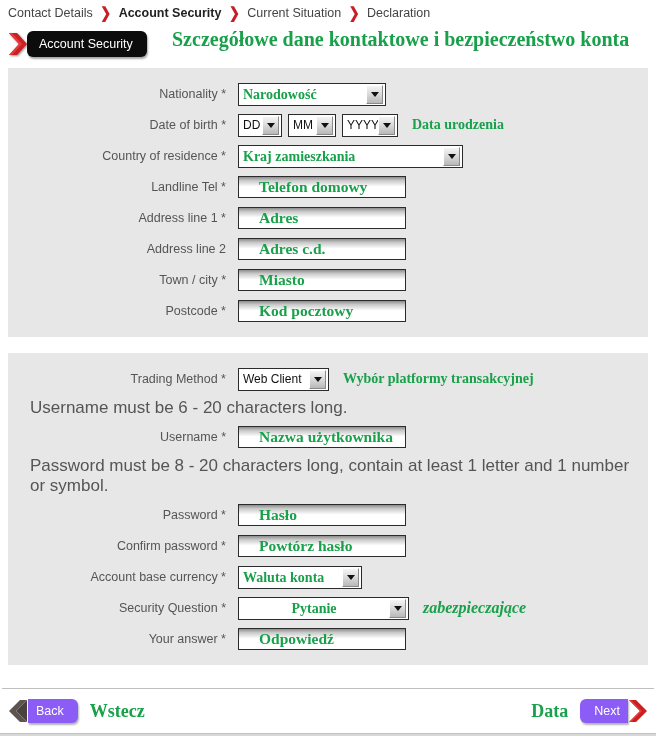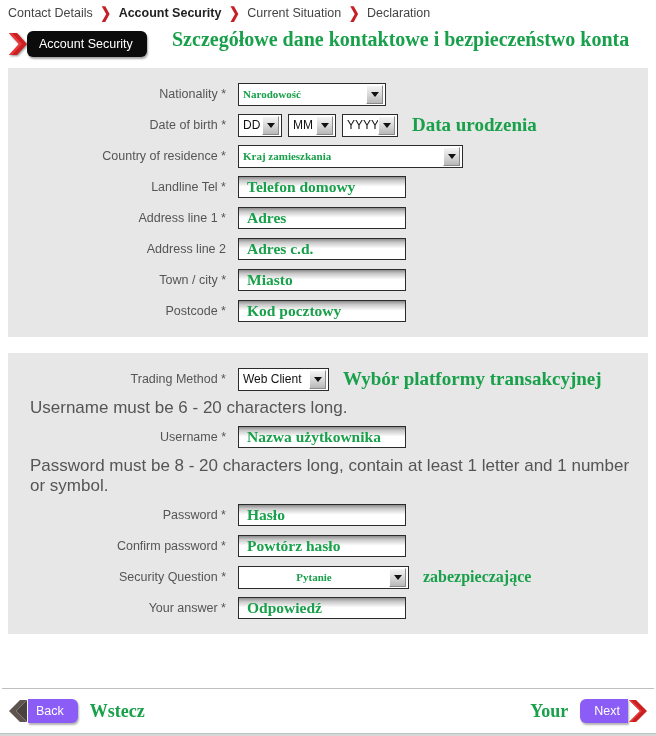--- a/index.html
+++ b/index.html
@@ -111,21 +111,21 @@
   
   .txt {
     width: 168px;
     height: 22px;
     border: 1px solid #2b2b2b;
     background: linear-gradient(to bottom, #8d8d8d 0%, #c9c9c9 18%, #ffffff 48%, #ffffff 100%);
     font-family: "Liberation Serif", serif;
     font-size: 15.5px;
     font-weight: bold;
     color: #18a04a;
-    padding: 0 8px;
+    padding: 0 20px;
     line-height: 22px;
     box-sizing: border-box;
     display: flex;
     align-items: center;
     overflow: hidden;
     white-space: nowrap;
   }
 
   
   .sel {
@@ -133,21 +133,21 @@
     border: 1px solid #2b2b2b;
     background: #ffffff;
     display: flex;
     align-items: center;
     box-sizing: border-box;
     overflow: hidden;
   }
   .sel-text {
     flex: 1 1 auto;
     font-family: "Liberation Serif", serif;
-    font-size: 11px;
+    font-size: 14px;
     font-weight: bold;
     color: #18a04a;
     padding: 0 4px;
     white-space: nowrap;
     overflow: hidden;
     line-height: 21px;
   }
   .sel-text.plain {
     font-family: "Liberation Sans", sans-serif;
     font-size: 12px;
@@ -180,27 +180,27 @@
   .sel.w-country     { width: 225px; }
   .sel.w-dd          { width: 44px; }
   .sel.w-mm          { width: 48px; }
   .sel.w-yyyy        { width: 56px; }
   .sel.w-trading     { width: 91px; }
   .sel.w-currency    { width: 124px; }
   .sel.w-question    { width: 171px; }
 
   .side-note {
     font-family: "Liberation Serif", serif;
-    font-size: 19px;
+    font-size: 14px;
     font-weight: bold;
     color: #18a04a;
     white-space: nowrap;
     margin-left: 8px;
   }
-  .side-note.sm { font-size: 16px; }
+  .side-note.sm { font-size: 16px; font-style: italic; }
 
   .hint {
     font-size: 17px;
     color: #555555;
     padding: 3px 0 3px 22px;
   }
 
   
   .footer {
     position: absolute;
@@ -407,20 +407,31 @@
     </div>
   </div>
 
   <div class="row">
     <div class="row-label">Confirm password *</div>
     <div class="row-field">
       <div class="txt">Powtórz hasło</div>
     </div>
   </div>
 
+  <div class="row">
+    <div class="row-label">Account base currency *</div>
+    <div class="row-field">
+      <div class="sel w-currency">
+        <span class="sel-text">Waluta konta</span>
+        <span class="sel-btn">
+            <span class="caret"></span>
+          </span>
+      </div>
+    </div>
+  </div>
 
   <div class="row">
     <div class="row-label">Security Question *</div>
     <div class="row-field">
       <div class="sel w-question">
         <span class="sel-text centered">Pytanie</span>
         <span class="sel-btn">
             <span class="caret"></span>
           </span>
       </div>
@@ -446,21 +457,21 @@
         <svg width="20" height="24" viewBox="0 0 20 24">
           <polygon points="19,1 8,12 19,23 19,1" fill="#4a423f"></polygon>
           <polygon points="12,1 1,12 12,23 19,23 8,12 19,1" fill="#5d534f"></polygon>
         </svg>
       </span>
       <span class="nav-pill">Back</span>
       <span class="nav-word">Wstecz</span>
     </div>
 
     <div class="nav-btn nav-next">
-      <span class="nav-word">Your</span>
+      <span class="nav-word">Data</span>
       <span class="nav-pill">Next</span>
       <span class="nav-arrow">
         <svg width="20" height="24" viewBox="0 0 20 24">
           <polygon points="1,1 12,12 1,23 8,23 19,12 8,1" fill="#cc1f22"></polygon>
           <polygon points="1,1 12,12 1,23 3,23 14,12 3,1" fill="#e8393a"></polygon>
         </svg>
       </span>
     </div>
 
   </div>

